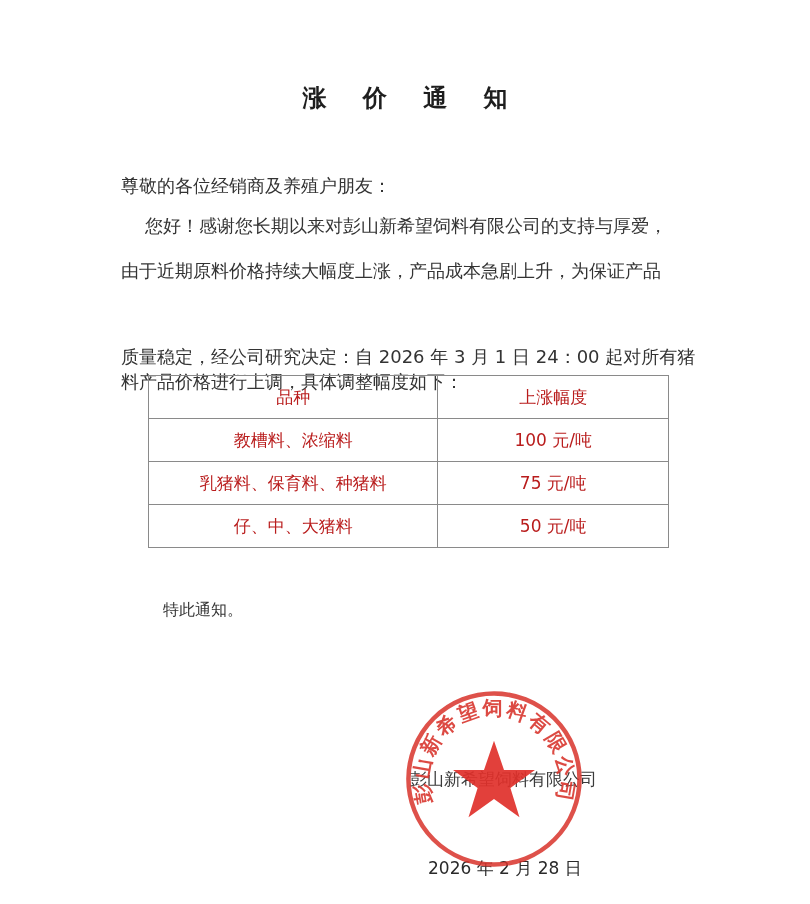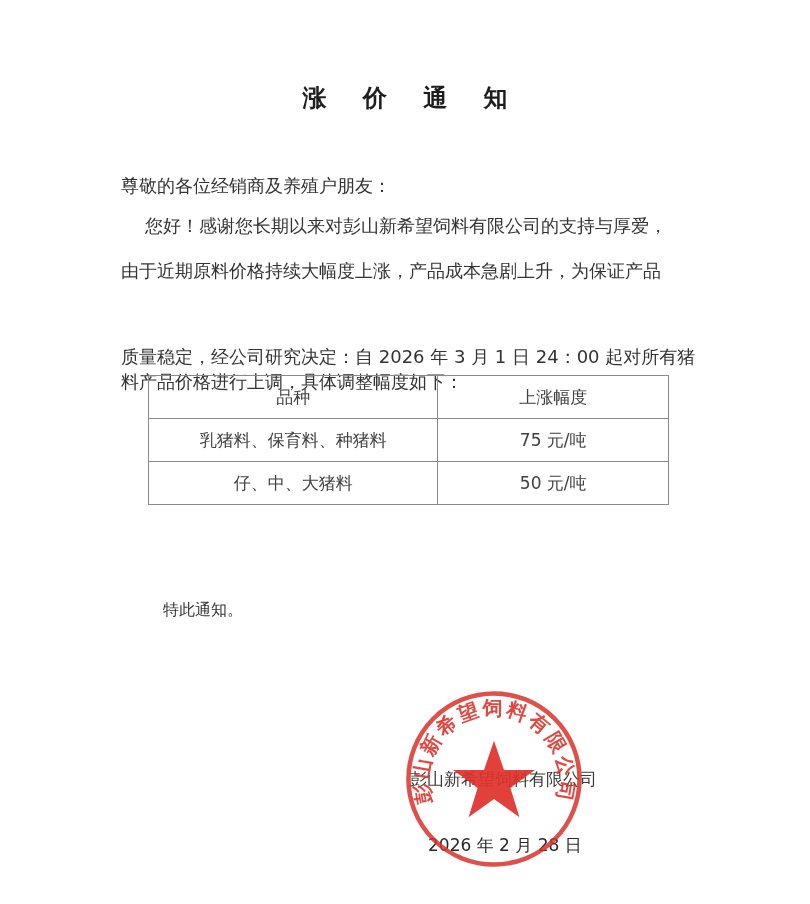--- a/index.html
+++ b/index.html
@@ -46,21 +46,21 @@
     .body-line-3 { top: 298px; margin-top: 48px; }
     .body-line-4 { top: 339px; margin-top: 32px; }
 
     table.price-table {
       position: absolute;
       left: 148px;
       top: 375px;
       width: 521px;
       border-collapse: collapse;
       font-size: 17px;
-      color: #404040;
+      color: #b91c1c;
     }
     table.price-table th,
     table.price-table td {
       border: 1.5px solid #8a8a8a;
       text-align: center;
       font-weight: normal;
       height: 43px;
     }
     table.price-table th { height: 43px; }
     table.price-table .col-variety { width: 290px; }
@@ -78,21 +78,21 @@
       position: absolute;
       left: 410px;
       top: 768px;
       font-size: 17px;
       color: #3a3a3a;
       white-space: nowrap;
     }
     .sign-date {
       position: absolute;
       left: 428px;
-      top: 793px;
+      top: 816px;
       font-size: 17px;
       color: #2a2a2a;
       white-space: nowrap;
       margin-top: 41px;
     }
 
     .seal {
       position: absolute;
       left: 403px;
       top: 688px;
@@ -116,20 +116,24 @@
 
   <table class="price-table">
     <thead>
       <tr>
         <th class="col-variety">品种</th>
         <th class="col-increase">上涨幅度</th>
       </tr>
     </thead>
     <tbody>
       <tr>
+        <td>教槽料、浓缩料</td>
+        <td>100 元/吨</td>
+      </tr>
+      <tr>
         <td>乳猪料、保育料、种猪料</td>
         <td>75 元/吨</td>
       </tr>
       <tr>
         <td>仔、中、大猪料</td>
         <td>50 元/吨</td>
       </tr>
     </tbody>
   </table>
 

